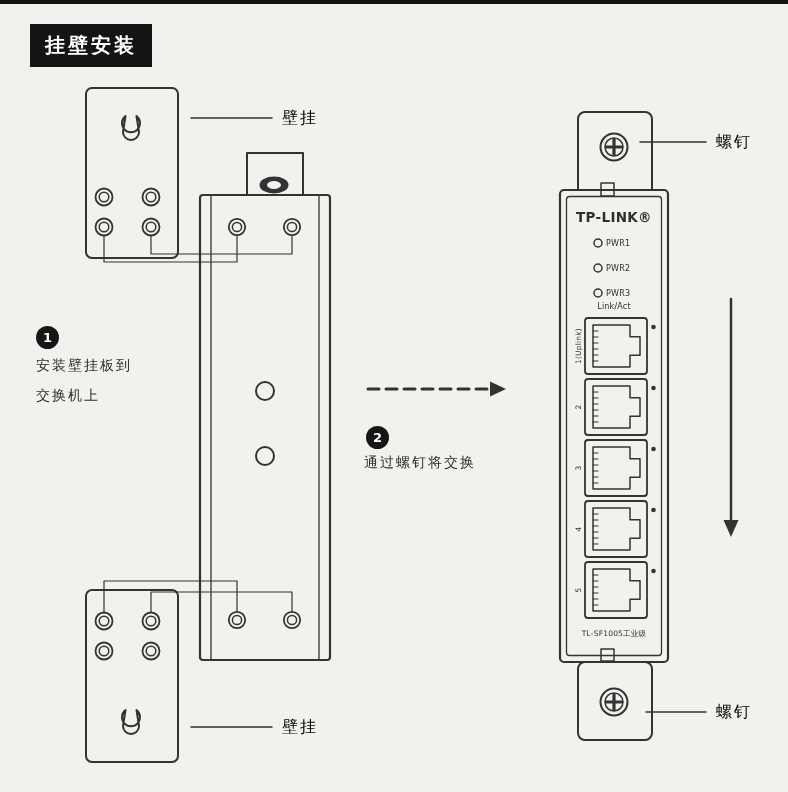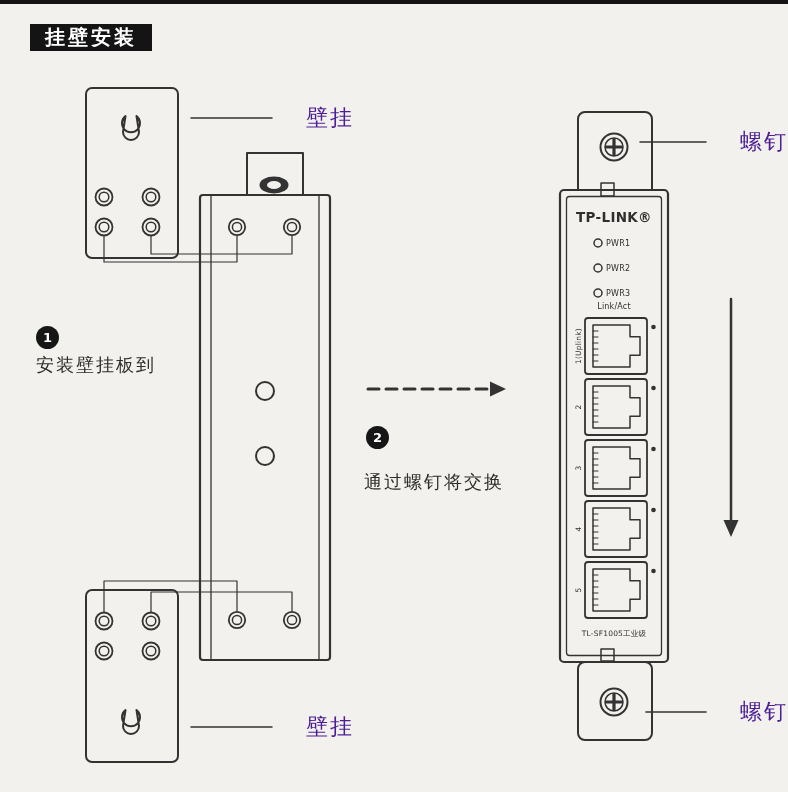--- a/index.html
+++ b/index.html
@@ -6,28 +6,28 @@
   #canvas {
     position:relative; width:788px; height:792px; overflow:hidden;
     background: var(--background, #f2f1ed);
     font-family: "DejaVu Sans", "Liberation Sans", sans-serif;
     color:#2d2d2d;
   }
   .abs { position:absolute; }
   #topbar { left:0; top:0; width:788px; height:4px; background:var(--badge-bg,#141414); }
   .badge {
     left:30px; top:24px; background:var(--badge-bg,#141414); color:var(--badge-text,#fff);
-    font-size:20px; font-weight:bold; letter-spacing:3px; padding:0 15px;
+    font-size:20px; font-weight:bold; letter-spacing:3px; padding:8px 15px;
   }
-  .cn-label { font-size:22px; letter-spacing:2px; color:#4c1d95; line-height:24px;margin-left:24px; }
+  .cn-label { font-size:16px; letter-spacing:2px; color:#000000; line-height:24px; }
   .step-num {
     width:23px; height:23px; border-radius:50%; background:#161616; color:#fff;
     font-size:13px; font-weight:bold; display:flex; align-items:center; justify-content:center;
   }
-  .step-text { font-size:18px; line-height:30px; letter-spacing:2px; color:#2d2d2d; }
+  .step-text { font-size:14px; line-height:30px; letter-spacing:2px; color:#2d2d2d; }
   .step-text.s2 { line-height:28px; }
   
   .s { stroke: var(--line,#333); fill:none; stroke-linecap:round; stroke-linejoin:round; }
   .fl { fill: var(--line,#333); stroke:none; }
   .fb { fill: var(--background,#f2f1ed); }
   svg text { fill:#2f2f2f; font-family:"DejaVu Sans","Liberation Sans",sans-serif; }
   .t-brand { font-size:13.5px; font-weight:bold; letter-spacing:0.3px; }
   .t-small { font-size:8px;  letter-spacing:0.2px; }
   .t-tiny  { font-size:7.5px; letter-spacing:0.2px; }
 </style>
@@ -177,20 +177,21 @@
   <div class="abs badge">挂壁安装</div>
 
   <div class="abs cn-label" style="left:282px;top:106px">壁挂</div>
   <div class="abs cn-label" style="left:282px;top:715px">壁挂</div>
   <div class="abs cn-label" style="left:716px;top:130px">螺钉</div>
   <div class="abs cn-label" style="left:716px;top:700px">螺钉</div>
 
   <div class="abs step-num" style="left:36px;top:326px">1</div>
   <div class="abs step-text" style="left:36px;top:350px">
     <div>安装壁挂板到</div>
+    <div>交换机上</div>
   </div>
 
   <div class="abs step-num" style="left:366px;top:426px">2</div>
-  <div class="abs step-text s2" style="left:364px;top:468px">
+  <div class="abs step-text s2" style="left:364px;top:448px">
     <div>通过螺钉将交换</div>
   </div>
 
 </div>
 
 </body></html>

